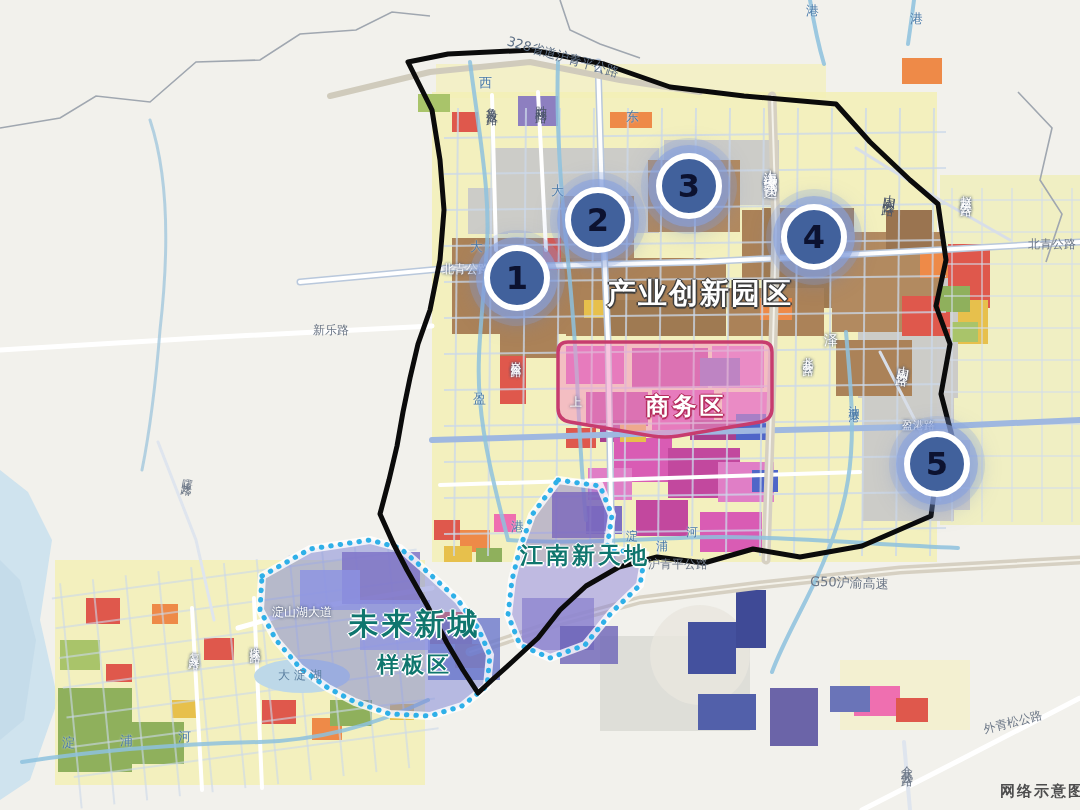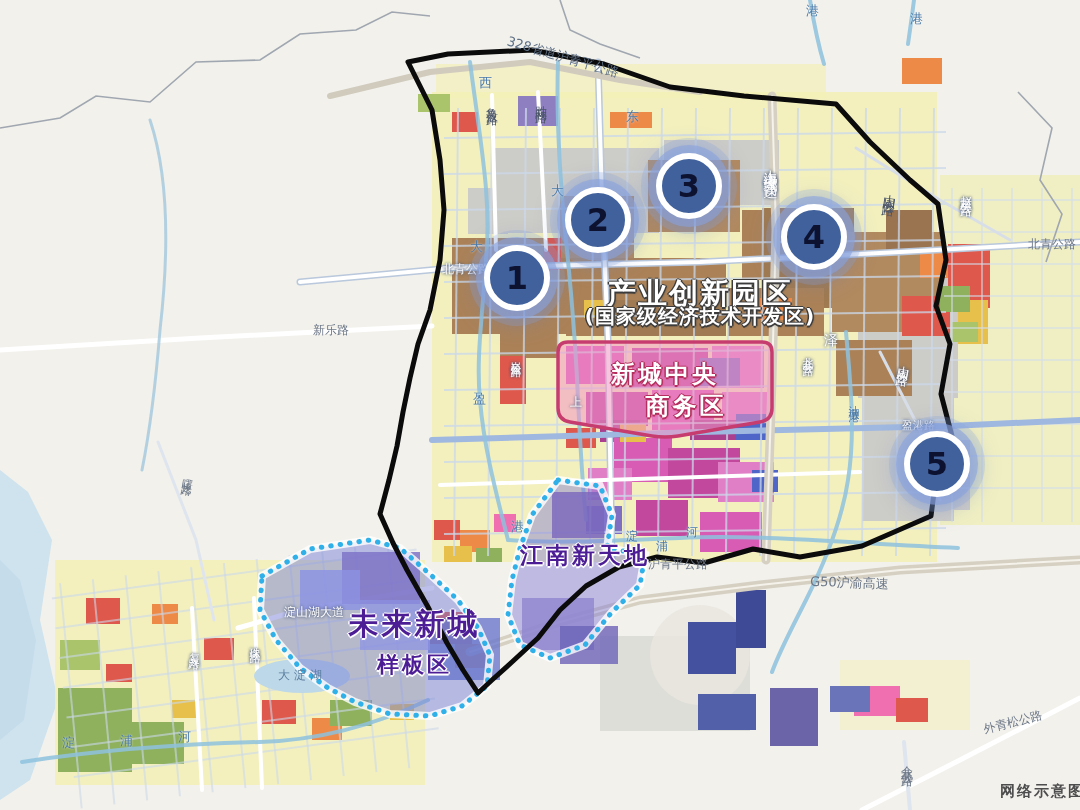--- a/index.html
+++ b/index.html
@@ -5,21 +5,21 @@
   html,body{margin:0;padding:0;background:#e8e8e8;font-family:"DejaVu Sans","Liberation Sans",sans-serif;}
   #stage{position:relative;width:1080px;height:810px;overflow:hidden;background:#f2f1ec;}
   #stage svg{position:absolute;left:0;top:0;}
   .lbl{position:absolute;white-space:nowrap;pointer-events:none;}
   .v{writing-mode:vertical-rl;letter-spacing:3px;}
   .road-gray{color:#6b7686;font-size:12px;}
   .road-dark{color:#4a5568;font-size:13px;}
   .road-white{color:#ffffff;font-size:12px;text-shadow:0 0 3px rgba(80,95,125,.95),0 0 3px rgba(80,95,125,.9);}
   .water-blue{color:#4a7aa8;font-size:13px;text-shadow:0 0 2px rgba(255,255,255,.8);}
   .big-white{color:#ffffff;font-weight:bold;text-shadow:-1.5px 0 #3c3c3c,1.5px 0 #3c3c3c,0 -1.5px #3c3c3c,0 1.5px #3c3c3c,1px 1px 2px #3c3c3c;letter-spacing:2px;text-align:center;}
-  .big-black{color:#4c1d95;font-weight:bold;text-shadow:-1.5px 0 #fff,1.5px 0 #fff,0 -1.5px #fff,0 1.5px #fff,1px 1px 1px #fff;letter-spacing:3px;text-align:center;}
+  .big-black{color:#0f766e;font-weight:bold;text-shadow:-1.5px 0 #fff,1.5px 0 #fff,0 -1.5px #fff,0 1.5px #fff,1px 1px 1px #fff;letter-spacing:3px;text-align:center;}
   .cbd-title{color:#fff;font-weight:bold;text-shadow:-1.5px 0 #b52e5e,1.5px 0 #b52e5e,0 -1.5px #b52e5e,0 1.5px #b52e5e,1px 1px 2px #b52e5e;letter-spacing:3px;text-align:center;}
   .marker{position:absolute;width:54px;height:54px;border-radius:50%;background:#41619c;border:6px solid #fff;
     box-shadow:0 0 0 8px rgba(137,162,222,.6),0 0 0 15px rgba(137,162,222,.25),0 4px 22px 6px rgba(95,125,200,.5);
     display:flex;align-items:center;justify-content:center;color:#0c1230;font-size:32px;font-weight:bold;}
   .watermark{color:#4d4d4d;font-size:15px;font-weight:bold;letter-spacing:2px;}
   #grid-central line{stroke:#ccd9ea;stroke-width:2;opacity:.75;}
   #grid-sw line{stroke:#ccd9ea;stroke-width:2;opacity:.6;}
   #grid-e line{stroke:#d4deec;stroke-width:2;opacity:.55;}
 </style>
 </head>
@@ -305,34 +305,32 @@
   <div class="lbl water-blue v" style="left:845px;top:396px;height:46px;font-size:11px;">油墩港</div>
   <div class="lbl road-white v" style="left:507px;top:352px;height:48px;font-size:11px;">崧盈路</div>
   <div class="lbl water-blue" style="left:473px;top:390px;">盈</div>
   <div class="lbl water-blue" style="left:511px;top:518px;">港</div>
   <div class="lbl road-white" style="left:570px;top:394px;">上</div>
   <div class="lbl water-blue" style="left:626px;top:528px;font-size:12px;">淀</div>
   <div class="lbl water-blue" style="left:656px;top:538px;font-size:12px;">浦</div>
   <div class="lbl water-blue" style="left:686px;top:524px;font-size:12px;">河</div>
   <div class="lbl road-gray" style="left:648px;top:556px;">沪青平公路</div>
   <div class="lbl road-gray" style="left:810px;top:574px;font-size:13px;transform:rotate(2deg);">G50沪渝高速</div>
-  <div class="lbl road-white" style="left:284px;top:604px;">淀山湖大道</div>
+  <div class="lbl road-white" style="left:272px;top:604px;">淀山湖大道</div>
   <div class="lbl road-white v" style="left:246px;top:638px;height:56px;font-size:11px;">珠溪路</div>
   <div class="lbl road-white v" style="left:184px;top:644px;height:58px;font-size:11px;transform:rotate(6deg);">复兴路</div>
   <div class="lbl" style="left:278px;top:667px;color:#5b7fa0;font-size:12px;letter-spacing:4px;">大淀湖</div>
   <div class="lbl road-gray v" style="left:176px;top:470px;height:54px;font-size:11px;transform:rotate(10deg);">曙光路</div>
   <div class="lbl road-gray" style="left:983px;top:714px;transform:rotate(-14deg);">外青松公路</div>
   <div class="lbl road-gray v" style="left:898px;top:756px;height:60px;">佘北公路</div>
   <div class="lbl water-blue" style="left:62px;top:734px;">淀</div>
   <div class="lbl water-blue" style="left:120px;top:732px;">浦</div>
   <div class="lbl water-blue" style="left:178px;top:728px;">河</div>
 
   <div class="lbl big-white" style="left:575px;top:274px;width:250px;font-size:29px;">产业创新园区</div>
-  <div class="lbl big-white" style="left:555px;top:303px;width:290px;font-size:20px;letter-spacing:1px;">(国家级经济技术开发区)</div>
-  <div class="lbl cbd-title" style="left:558px;top:358px;width:214px;font-size:24px;">新城中央</div>
   <div class="lbl cbd-title" style="left:558px;top:390px;width:256px;font-size:24px;">商务区</div>
   <div class="lbl big-black" style="left:500px;top:540px;width:170px;font-size:23px;">江南新天地</div>
   <div class="lbl big-black" style="left:342px;top:604px;width:145px;font-size:30px;">未来新城</div>
   <div class="lbl big-black" style="left:342px;top:650px;width:145px;font-size:22px;">样板区</div>
 
   <div class="marker" style="left:484px;top:245px;">1</div>
   <div class="marker" style="left:565px;top:187px;">2</div>
   <div class="marker" style="left:656px;top:153px;">3</div>
   <div class="marker" style="left:781px;top:204px;">4</div>
   <div class="marker" style="left:904px;top:431px;">5</div>

